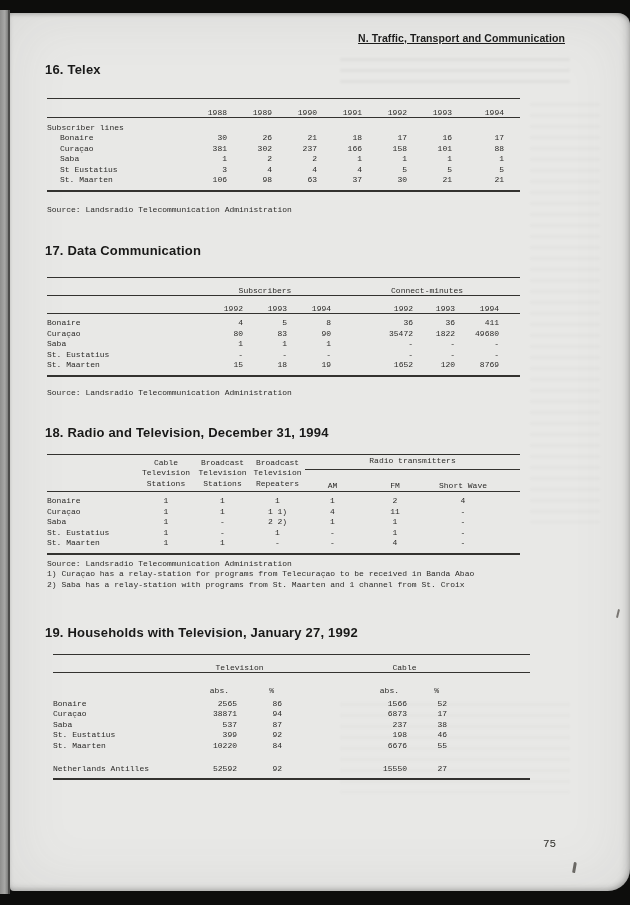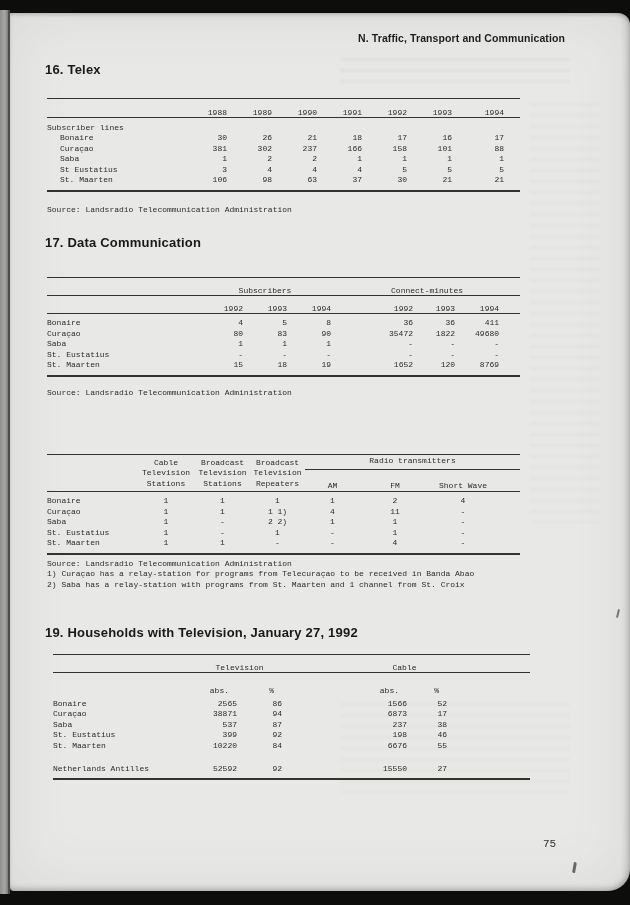--- a/index.html
+++ b/index.html
@@ -32,21 +32,21 @@
   .g1{left:330px;top:45px;width:230px;height:26px;}
   .g2{left:520px;top:90px;width:70px;height:420px;opacity:.06;}
   .g3{left:330px;top:690px;width:230px;height:90px;opacity:.05;}
   .speck{position:absolute;background:#55524e;border-radius:2px;}
   .mark-pen{left:607px;top:596px;width:2px;height:9px;transform:rotate(14deg);opacity:.75;}
   .mark-page{left:563px;top:849px;width:3px;height:11px;transform:rotate(10deg);opacity:.85;border-radius:2px 3px 1px 2px;}
 
   
   .hdr{
     position:absolute;top:19px;right:65px;
-    font-size:10.5px;font-weight:bold;color:#1d1d1c;letter-spacing:.1px;
+    font-size:10.5px;font-weight:bold;color:#1d1d1c;letter-spacing:.1px;text-decoration:underline;
   }
   .sec-title{
     position:absolute;left:35px;
     font-size:13px;font-weight:bold;color:#191918;letter-spacing:.2px;
   }
   .mono,.t{
     font-family:"Liberation Mono","DejaVu Sans Mono",monospace;
     font-size:8px;color:#2c2b29;
   }
   .src{position:absolute;left:37px;line-height:10.3px;white-space:pre;}
@@ -205,21 +205,21 @@
           <td class="num">30</td>
           <td class="num">21</td>
           <td class="num">21</td>
           <td></td>
         </tr>
       </tbody>
   </table>
 
   <div class="mono src" style="top:192px">Source: Landsradio Telecommunication Administration</div>
 
-  <div class="sec-title" style="top:222px">17. Data Communication</div>
+  <div class="sec-title" style="top:230px">17. Data Communication</div>
 
   <table class="t t17">
     <colgroup>
       <col style="width:152px">
         <col style="width:44px">
         <col style="width:44px">
         <col style="width:44px">
       <col style="width:24px">
         <col style="width:58px">
         <col style="width:42px">
@@ -300,20 +300,21 @@
           <td class="num">1652</td>
           <td class="num">120</td>
           <td class="num">8769</td>
           <td></td>
         </tr>
       </tbody>
   </table>
 
   <div class="mono src" style="top:375px">Source: Landsradio Telecommunication Administration</div>
 
+  <div class="sec-title" style="top:412px">18. Radio and Television, December 31, 1994</div>
 
   <table class="t t18">
     <colgroup>
       <col style="width:90px">
         <col style="width:58px">
         <col style="width:55px">
         <col style="width:55px">
       <col style="width:55px">
         <col style="width:70px">
         <col style="width:90px">

